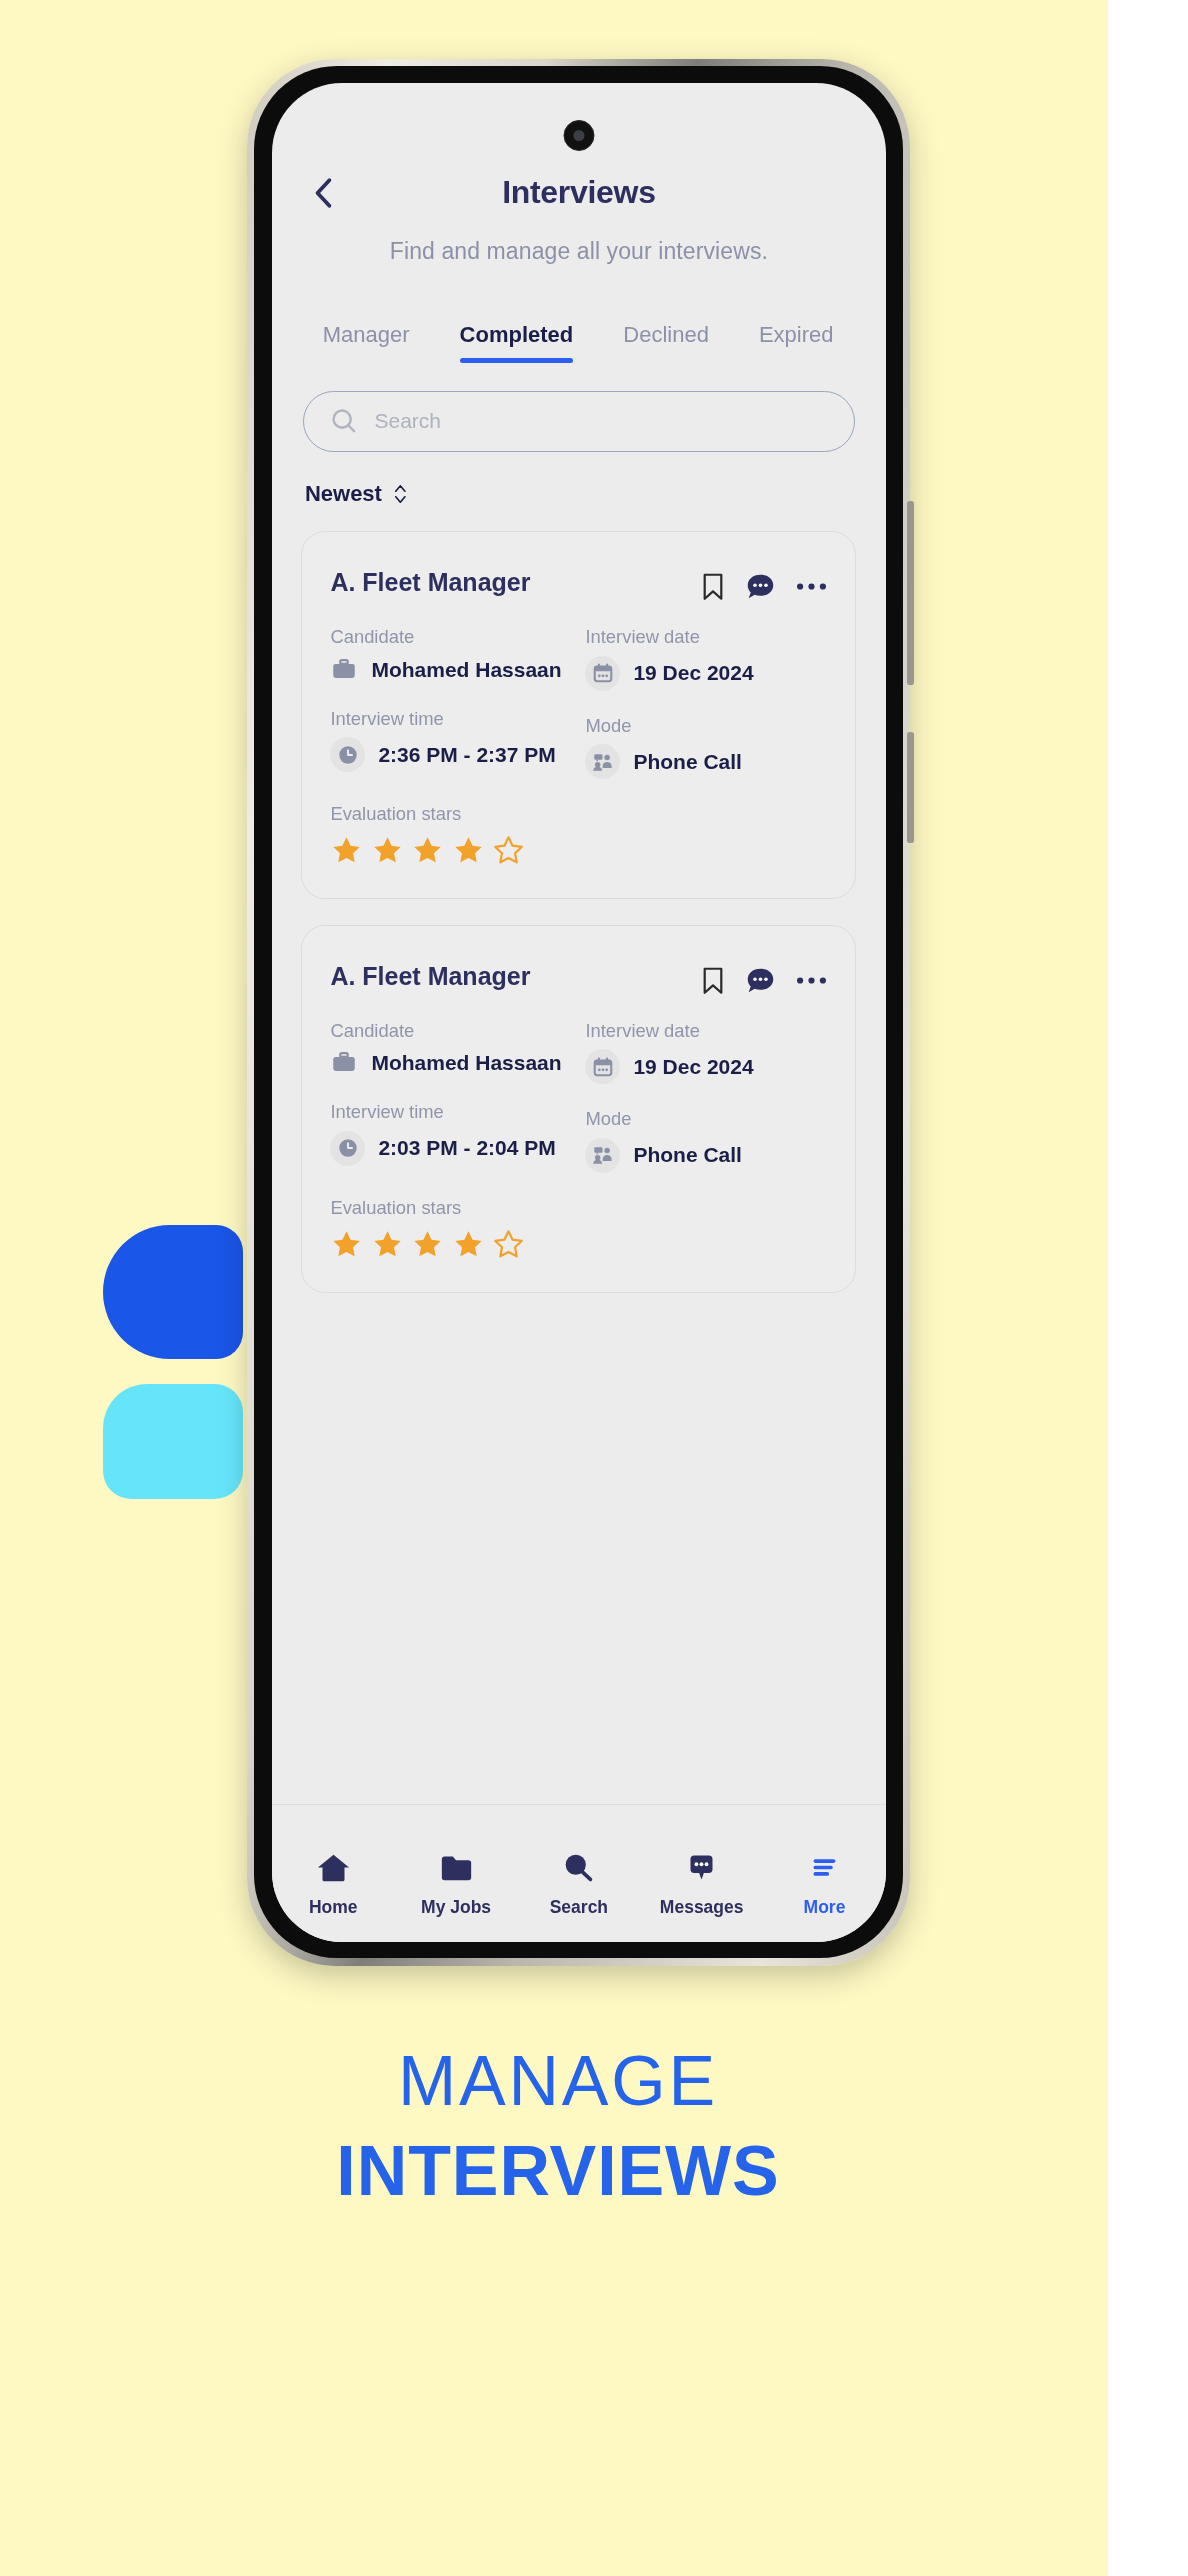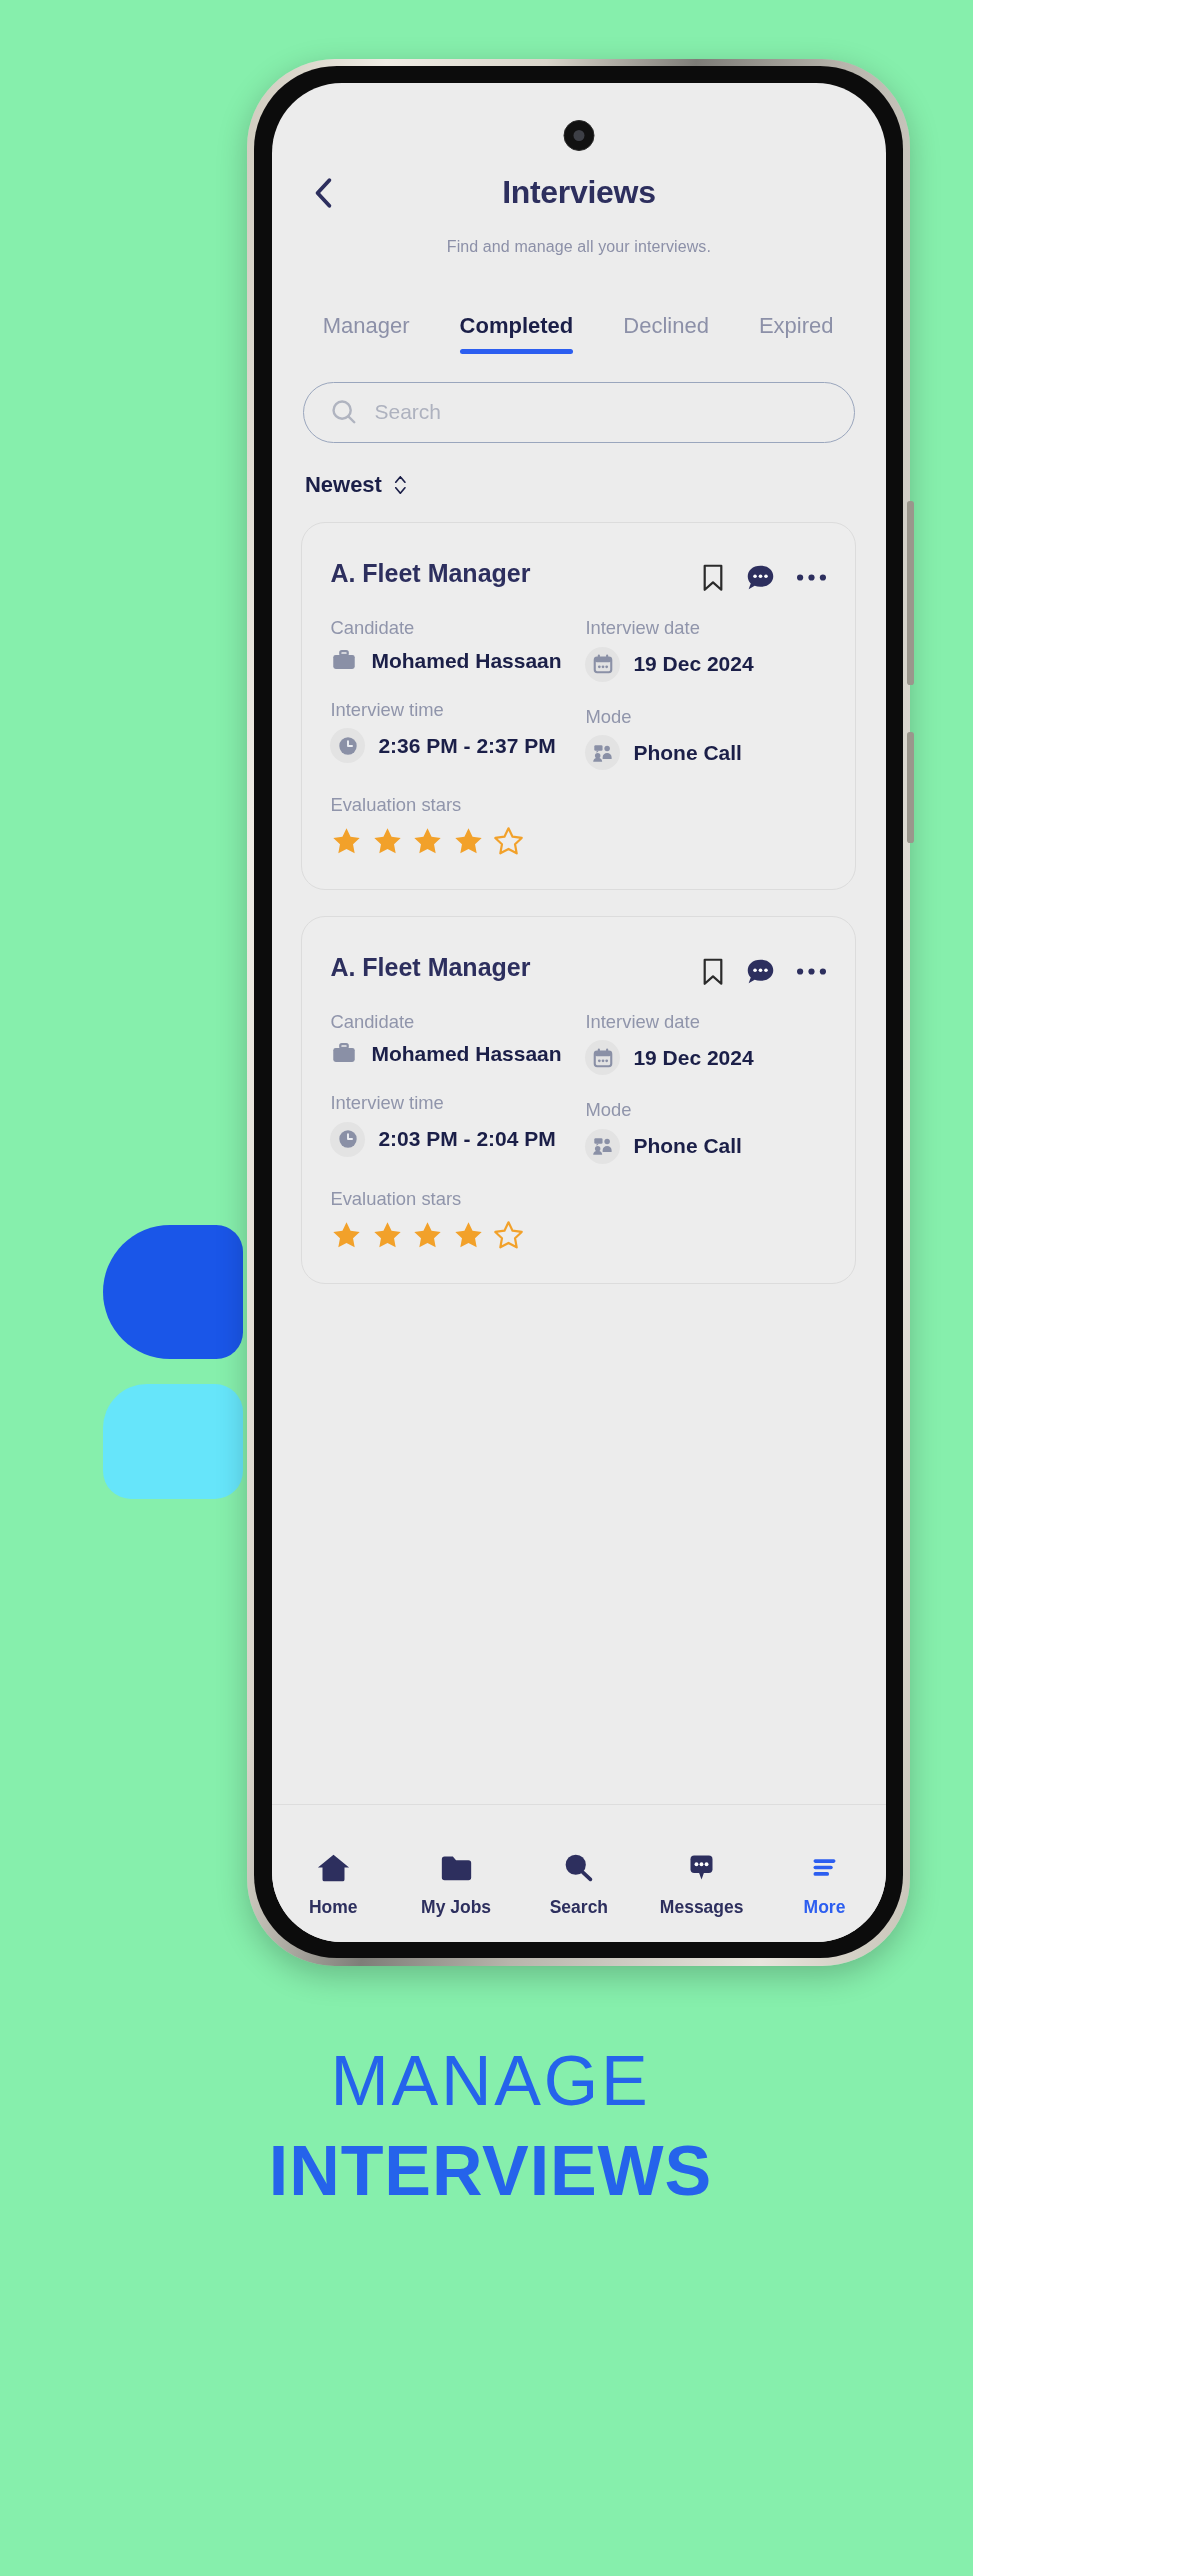--- a/index.html
+++ b/index.html
@@ -2,21 +2,21 @@
 <html style="font-size:14.7px"><head>
 <meta charset="utf-8">
 <style>
   * { box-sizing: border-box; margin: 0; padding: 0; }
   html, body {
     width: 1188px; height: 2576px;
     background: #ffffff;
     font-family: "Liberation Sans", sans-serif;
     overflow: hidden;
   }
-  .stage { position: relative; width: 973px; height: 2576px; background: #86efac; }
+  .stage { position: relative; width: 1108px; height: 2576px; background: #fef9c3; }
 
   
   .blob { position: absolute; }
   .blob-blue {
     left: 103px; top: 1225px; width: 140px; height: 134px;
     background: #1a56e8;
     border-radius: 70px 28px 28px 70px;
   }
   .blob-cyan {
     left: 103px; top: 1384px; width: 140px; height: 115px;
@@ -63,21 +63,21 @@
 
   
   .app-head { position: relative; padding-top: 85px; }
   .head-row { position: relative; height: 50px; display: flex; align-items: center; justify-content: center; }
   .back-btn {
     position: absolute; left: 33px; top: 50%; transform: translateY(-50%);
     width: 37px; height: 37px; display: flex; align-items: center; justify-content: center;
   }
   .page-title { font-size: 32px; font-weight: bold; color: #2d2f5e; letter-spacing: -0.3px; }
   .page-sub {
-    text-align: center; font-size: 16px; color: #8c90a8;
+    text-align: center; font-size: 23px; color: #8c90a8;
     margin-top: 20px; letter-spacing: 0.1px;
   }
 
   
   .tabs {
     display: flex; align-items: flex-end; gap: 50px;
     margin-top: 41px; padding: 0 0 0 0;
     position: relative; height: 57px; white-space: nowrap;
     overflow: hidden;
   }

